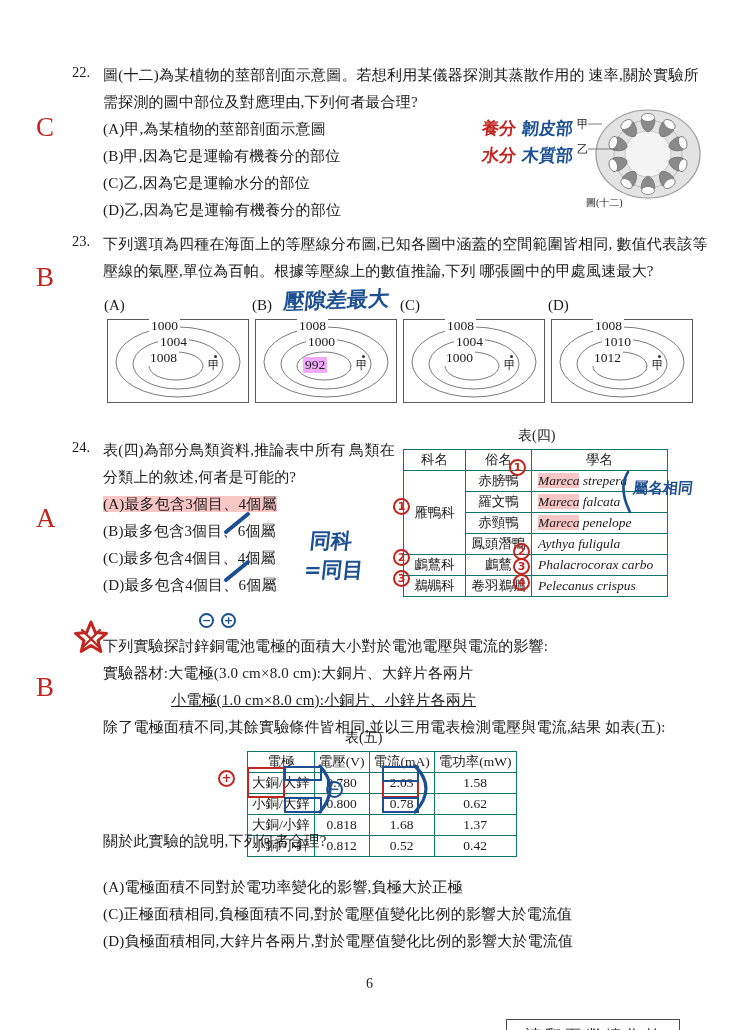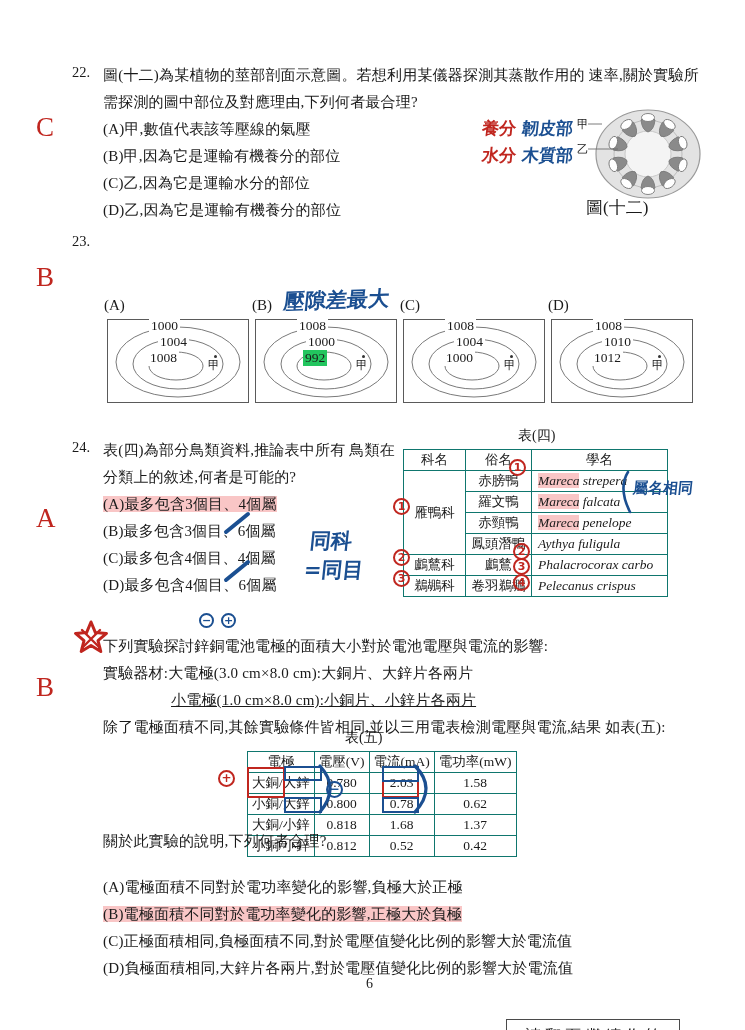--- a/index.html
+++ b/index.html
@@ -57,21 +57,21 @@
     position: absolute;
     border-radius: 50%;
     border-width: 2.2px; border-style: solid;
     font-family: "DejaVu Sans", sans-serif;
     font-weight: bold; text-align: center;
     z-index: 6;
   }
 
   
   .stemfig { position: absolute; }
-  .figcap { position: absolute; font-size: 17px; }
+  .figcap { position: absolute; font-size: 10px; }
 
   
   .isobox {
     position: absolute;
     border: 1.3px solid #5a5a5a;
     background: #fff;
   }
   .iso-label { position: absolute; font-size: 13.5px; color: #1a1a1a; white-space: nowrap; }
   .optletter { position: absolute; font-size: 15px; }
   .jia { position: absolute; font-size: 11.5px; }
@@ -115,21 +115,21 @@
   <div class="answer" style="left:36px; top:262px;">B</div>
   <div class="answer" style="left:36px; top:503px;">A</div>
   <div class="answer" style="left:36px; top:672px;">B</div>
 
   <div class="qnum" style="left:72px; top:64px;">22.</div>
   <div class="qbody" style="left:103px; top:62px; width:600px;">
     <span>圖(十二)為某植物的莖部剖面示意圖。若想利用某儀器探測其蒸散作用的</span>
     <span>速率,關於實驗所需探測的圖中部位及對應理由,下列何者最合理?</span>
   </div>
   <div class="qbody" style="left:103px; top:116px;">
-    <span class="opt">(A)甲,數值代表該等壓線的氣壓</span>
+    <span class="opt">(A)甲,為某植物的莖部剖面示意圖</span>
     <span class="opt">(B)甲,因為它是運輸有機養分的部位</span>
     <span class="opt">(C)乙,因為它是運輸水分的部位</span>
     <span class="opt">(D)乙,因為它是運輸有機養分的部位</span>
   </div>
 
   <div class="stemfig" style="left:588px; top:108px;">
     <svg width="120" height="92" viewBox="0 0 120 92">
       <ellipse cx="60" cy="46" rx="52" ry="44" fill="#e3e3e3" stroke="#9a9a9a" stroke-width="1.2"></ellipse>
       <circle cx="60" cy="46" r="34" fill="none" stroke="#bdbdbd" stroke-width="1"></circle>
       <circle cx="60" cy="46" r="23" fill="#f4f4f4" stroke="#c9c9c9" stroke-width="1"></circle>
@@ -185,20 +185,25 @@
   <div class="figcap" style="left:577px; top:117px; font-size:11.5px;">甲</div>
   <div class="figcap" style="left:577px; top:142px; font-size:11.5px;">乙</div>
   <div class="figcap" style="left:586px; top:196px;">圖(十二)</div>
 
   <div class="hand red" style="left:482px; top:120px; font-size:17px; transform:skewX(-6deg);">養分</div>
   <div class="hand blue" style="left:522px; top:120px; font-size:17px; transform:skewX(-6deg);">韌皮部</div>
   <div class="hand red" style="left:482px; top:147px; font-size:17px; transform:skewX(-6deg);">水分</div>
   <div class="hand blue" style="left:522px; top:147px; font-size:17px; transform:skewX(-6deg);">木質部</div>
 
   <div class="qnum" style="left:72px; top:233px;">23.</div>
+  <div class="qbody" style="left:103px; top:231px; width:605px;">
+    <span>下列選項為四種在海面上的等壓線分布圖,已知各圖中涵蓋的空間範圍皆相同,</span>
+    <span>數值代表該等壓線的氣壓,單位為百帕。根據等壓線上的數值推論,下列</span>
+    <span>哪張圖中的甲處風速最大?</span>
+  </div>
 
   <div class="hand blue" style="left:284px; top:289px; font-size:21px; transform:skewX(-8deg) rotate(-2deg);">壓隙差最大</div>
 
   <div class="optletter" style="left:104px; top:297px;">(A)</div>
   <div class="isobox" style="left:107px; top:319px; width:142px; height:84px;">
     <svg width="140" height="82" viewBox="0 0 140 82">
       <ellipse cx="70" cy="42" rx="62" ry="35" fill="none" stroke="#7a7a7a" stroke-width="1"></ellipse>
       <ellipse cx="70" cy="44" rx="45" ry="25" fill="none" stroke="#7a7a7a" stroke-width="1"></ellipse>
       <ellipse cx="68" cy="46" rx="27" ry="14" fill="none" stroke="#7a7a7a" stroke-width="1"></ellipse>
     </svg>
@@ -211,21 +216,21 @@
 
   <div class="optletter" style="left:252px; top:297px;">(B)</div>
   <div class="isobox" style="left:255px; top:319px; width:142px; height:84px;">
     <svg width="140" height="82" viewBox="0 0 140 82">
       <ellipse cx="70" cy="42" rx="62" ry="35" fill="none" stroke="#7a7a7a" stroke-width="1"></ellipse>
       <ellipse cx="70" cy="44" rx="45" ry="25" fill="none" stroke="#7a7a7a" stroke-width="1"></ellipse>
       <ellipse cx="68" cy="46" rx="27" ry="14" fill="none" stroke="#7a7a7a" stroke-width="1"></ellipse>
     </svg>
     <span class="iso-label" style="left:41px; top:-2px; background:#fff; padding:0 2px;">1008</span>
     <span class="iso-label" style="left:50px; top:14px; background:#fff; padding:0 2px;">1000</span>
-    <span class="iso-label" style="left:47px; top:30px; background:#22c55e; padding:0 2px;">992</span>
+    <span class="iso-label" style="left:47px; top:37px; background:#f0abfc; padding:0 2px;">992</span>
     <span class="jiadot" style="left:106px; top:35px;"></span>
     <span class="jia" style="left:100px; top:38px;">甲</span>
   </div>
 
   <div class="optletter" style="left:400px; top:297px;">(C)</div>
   <div class="isobox" style="left:403px; top:319px; width:142px; height:84px;">
     <svg width="140" height="82" viewBox="0 0 140 82">
       <ellipse cx="70" cy="42" rx="62" ry="35" fill="none" stroke="#7a7a7a" stroke-width="1"></ellipse>
       <ellipse cx="70" cy="44" rx="45" ry="25" fill="none" stroke="#7a7a7a" stroke-width="1"></ellipse>
       <ellipse cx="68" cy="46" rx="27" ry="14" fill="none" stroke="#7a7a7a" stroke-width="1"></ellipse>
@@ -391,21 +396,20 @@
   <svg class="pen" style="left:316px; top:762px;" width="40" height="56">
     <path d="M 4 4 q 20 22 0 46" fill="none" stroke="#1b4f91" stroke-width="3.2" stroke-linecap="round" fill-opacity="0"></path>
   </svg>
   <svg class="pen" style="left:413px; top:762px;" width="40" height="56">
     <path d="M 2 4 q 22 22 0 46" fill="none" stroke="#1b4f91" stroke-width="3.2" stroke-linecap="round"></path>
   </svg>
 
   <div class="qbody" style="left:103px; top:828px;">關於此實驗的說明,下列何者合理?</div>
   <div class="qbody" style="left:103px; top:874px;">
     <span class="opt">(A)電極面積不同對於電功率變化的影響,負極大於正極</span>
-    <span class="opt"><span class="hl">(B)電極面積不同對於電功率變化的影響,正極大於負極</span></span>
     <span class="opt">(C)正極面積相同,負極面積不同,對於電壓值變化比例的影響大於電流值</span>
     <span class="opt">(D)負極面積相同,大鋅片各兩片,對於電壓值變化比例的影響大於電流值</span>
   </div>
 
   <div class="footer-num" style="left:366px; top:976px;">6</div>
   <div class="footer-box" style="left:506px; top:1019px;">請翻頁繼續作答</div>
 
 </div>
 
 </body></html>

